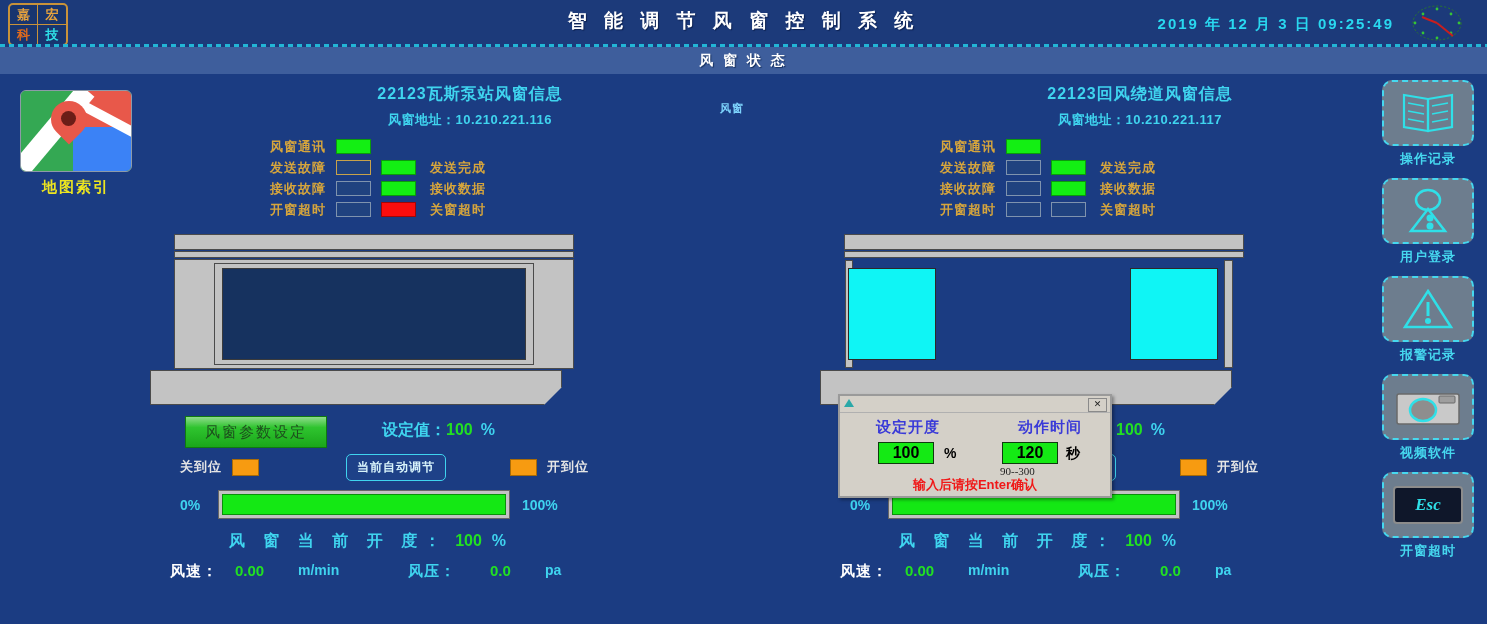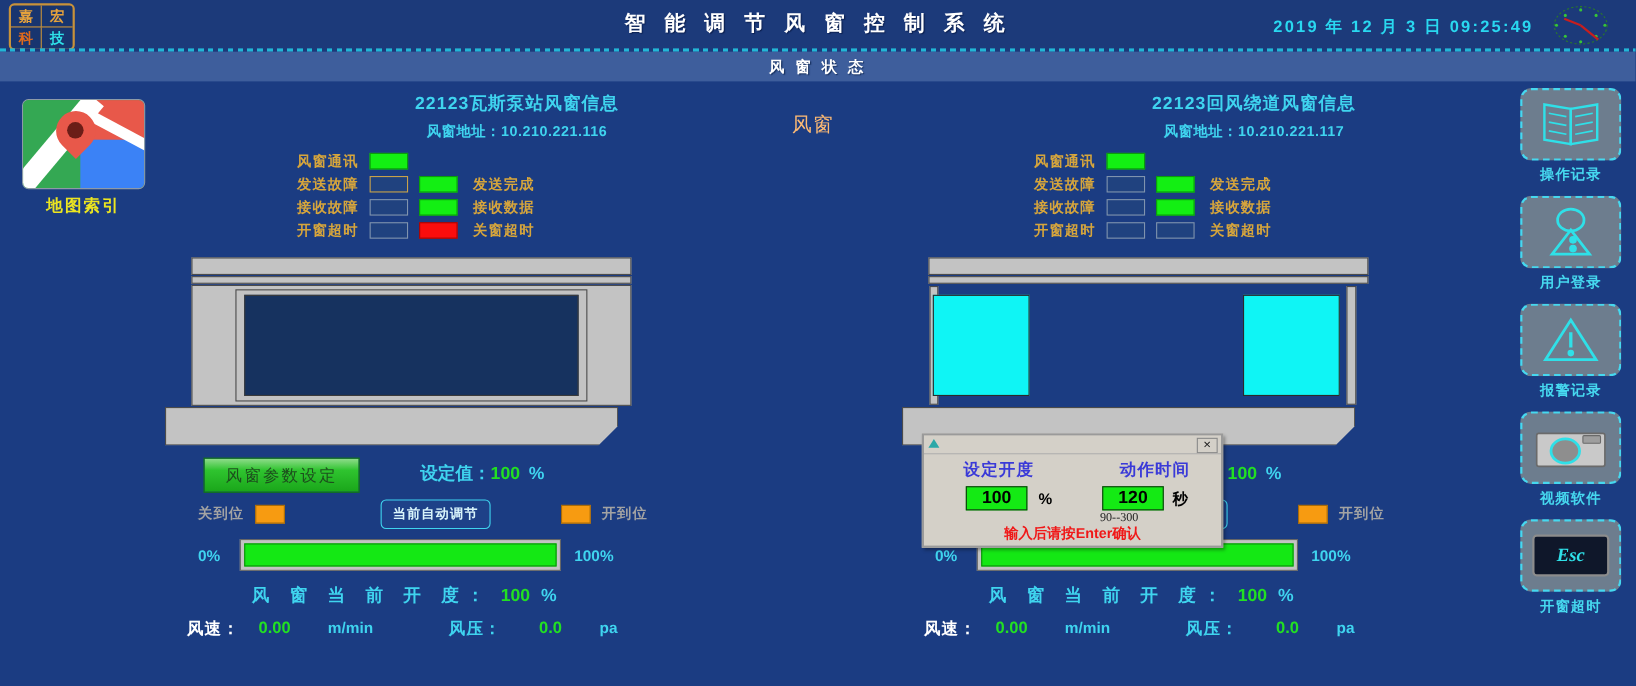--- a/index.html
+++ b/index.html
@@ -71,21 +71,21 @@
     background:#e8584a;border-radius:50% 50% 50% 0;transform:rotate(-45deg);
   }
   #map-icon .pin-dot{
     position:absolute;left:40px;top:20px;width:15px;height:15px;
     background:#6b1d17;border-radius:50%;
   }
   #map-label{margin-top:6px;color:#ece520;font-size:15px;font-weight:bold;letter-spacing:2px;}
   
   #center-red{
     position:absolute;left:720px;top:101px;
-    color:#fdba74;font-size:18px;font-weight:normal;letter-spacing:1px;
+    color:#7dd3fc;font-size:11px;font-weight:bold;letter-spacing:1px;
   }
   
   .panel{position:absolute;top:84px;width:640px;height:530px;}
   #panel-left{left:150px;}
   #panel-right{left:820px;}
   .panel-title{
     text-align:center;color:#3fd4ef;font-size:16px;font-weight:bold;letter-spacing:1px;
   }
   .panel-addr{
     text-align:center;color:#3fd4ef;font-size:13px;font-weight:bold;margin-top:6px;letter-spacing:0.5px;
@@ -158,21 +158,21 @@
   }
   .setval{
     position:absolute;left:232px;top:6px;
     color:#3fd4ef;font-size:16px;font-weight:bold;white-space:nowrap;
   }
   .setval b{color:#22e022;font-weight:bold;}
   .setval i{color:#3fd4ef;font-style:normal;margin-left:8px;}
   .ctl-row2{position:relative;height:30px;}
   .ind-left{position:absolute;left:30px;top:4px;display:flex;align-items:center;}
   .ind-right{position:absolute;left:360px;top:4px;display:flex;align-items:center;}
-  .ind-txt{color:#a3a3a3;font-size:13px;font-weight:bold;letter-spacing:1px;}
+  .ind-txt{color:#e5e5e5;font-size:13px;font-weight:bold;letter-spacing:1px;}
   .ind-box{width:25px;height:15px;background:#f79b11;border:1px solid #a86b08;}
   .auto-box{
     position:absolute;left:196px;top:0;padding:4px 10px;
     border:1px solid #3fd4ef;border-radius:5px;
     color:#d8f4fb;font-size:12px;font-weight:bold;letter-spacing:1px;
     background:#1e4188;cursor:pointer;
   }
   
   .prog-row{position:relative;height:34px;margin-top:6px;}
   .prog-min{position:absolute;left:30px;top:7px;color:#3fd4ef;font-size:14px;font-weight:bold;}

